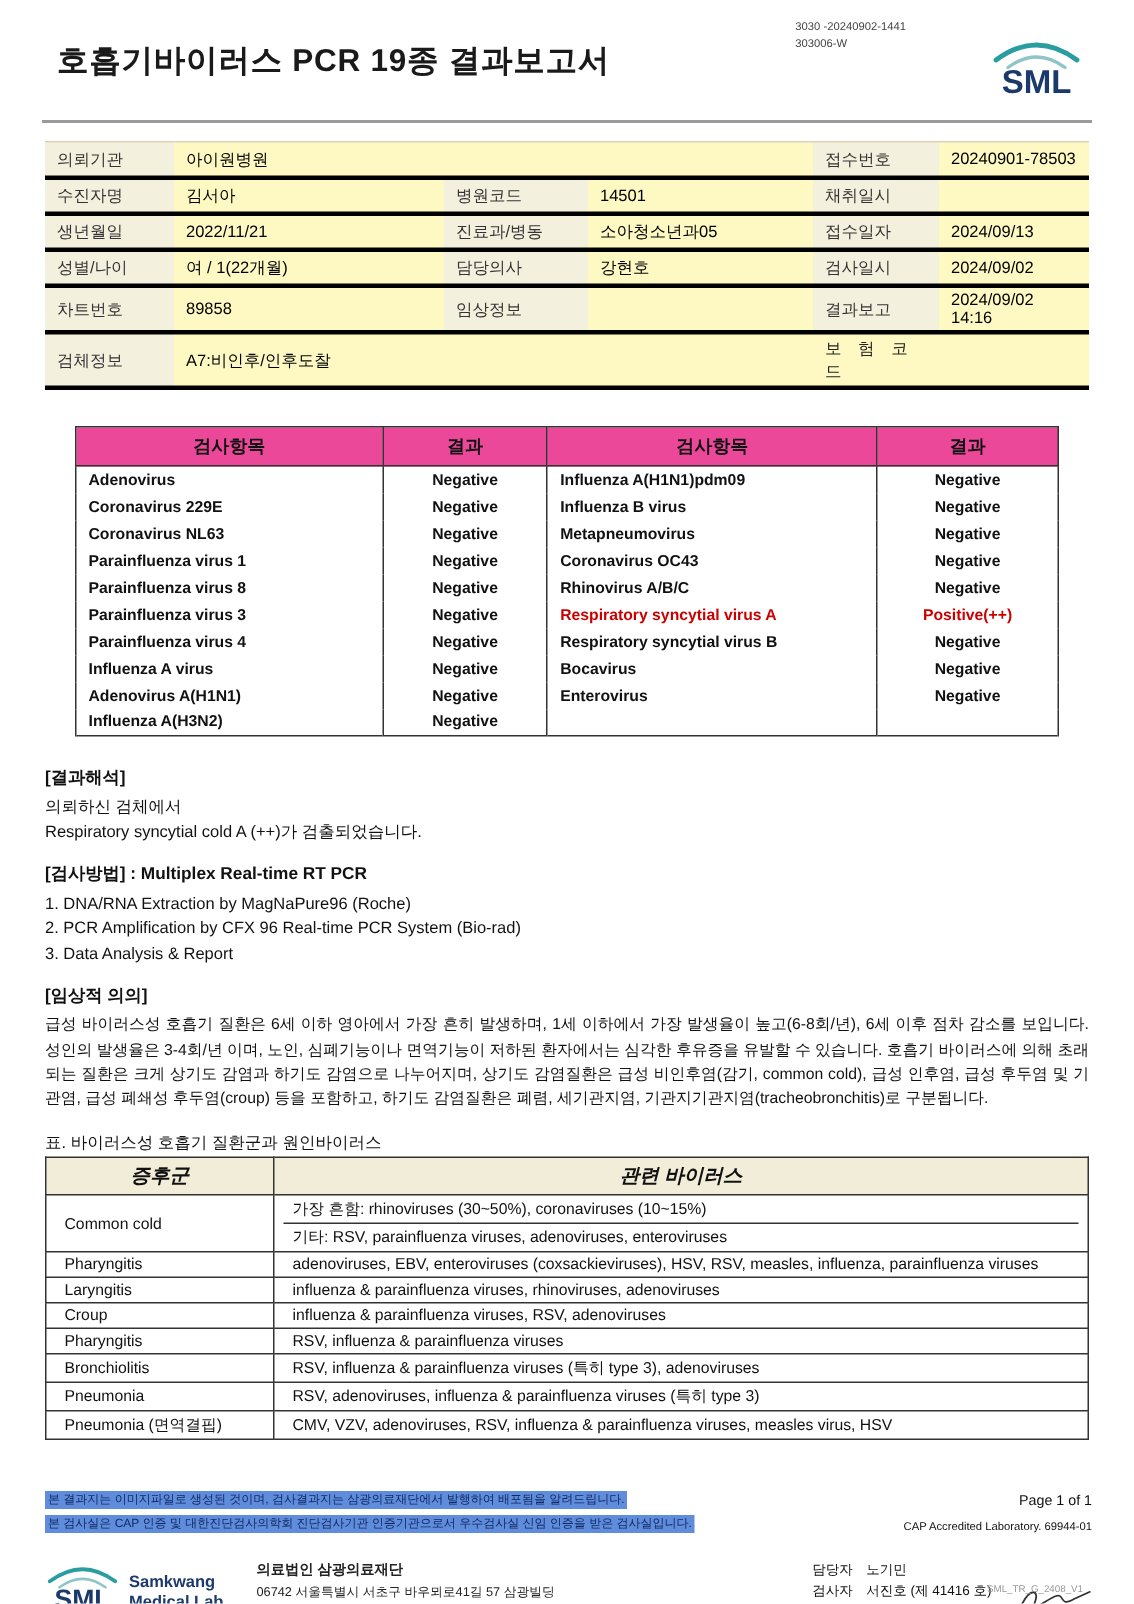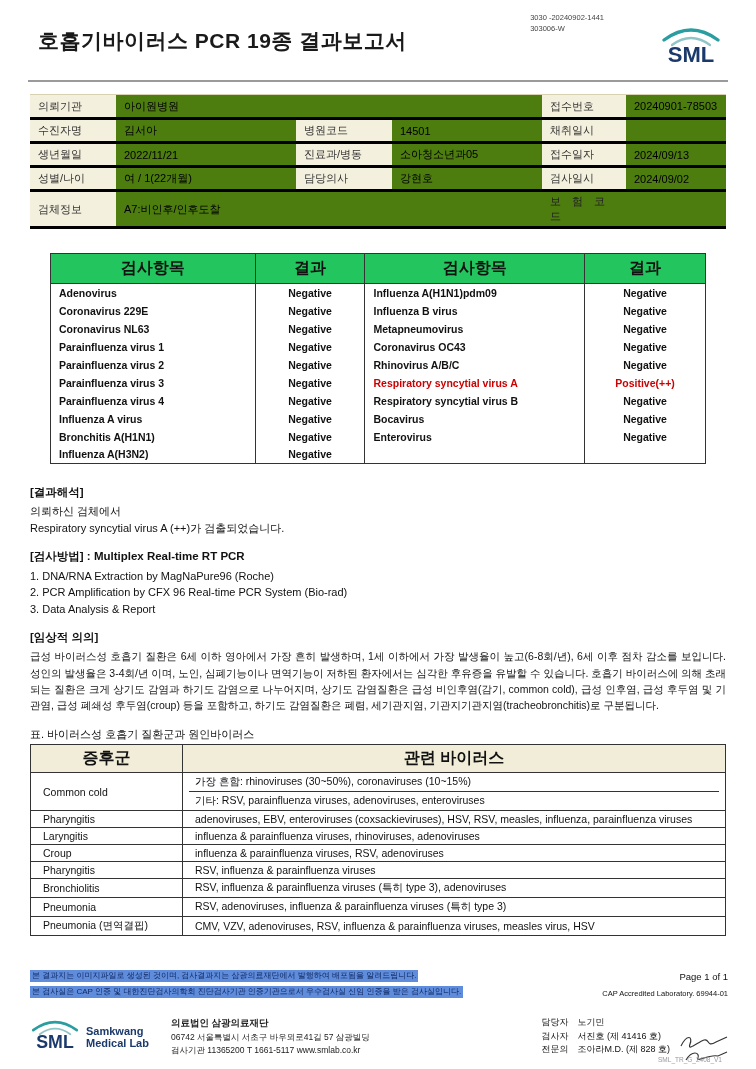--- a/index.html
+++ b/index.html
@@ -14,43 +14,43 @@
   .header { position:relative; padding:26px 30px 0 38px; }
   .title { font-size:21px; font-weight:700; letter-spacing:.5px; color:#1a1a1a; line-height:30px; }
   .doc-codes { position:absolute; top:13px; right:152px; font-size:7.5px; color:#444; line-height:1.4; }
   .logo-top { position:absolute; top:24px; right:34px; }
   .header-rule { margin:24px 28px 0; border-bottom:2px solid #9a9a9a; }
 
   
   .info-table { width:696px; margin:12px 30px 0; border-collapse:collapse; font-size:11px; border-top:1px solid #d9d2b2; }
   .info-table td { height:24px; padding:2px 8px; border-bottom:3px solid #000000; vertical-align:middle; }
   .info-table td.lbl { background:#f4f0de; color:#333; }
-  .info-table td.val { background:#4d7c0f; color:#000; }
+  .info-table td.val { background:#fef9c3; color:#000; }
   .info-table td.plain-label { letter-spacing:4px; color:#222; }
 
   
   .results { width:656px; margin:24px 50px 0; border-collapse:collapse; font-size:10.5px; border:1.5px solid #333; }
-  .results th { background:#22c55e; border:1px solid #333; font-size:16px; padding:4px 2px; text-align:center; }
+  .results th { background:#ec4899; border:1px solid #333; font-size:12px; padding:4px 2px; text-align:center; }
   .results td { border-left:1px solid #333; border-right:1px solid #333; padding:2.5px 8px; font-weight:700; height:18px;margin-left:15px; }
   .results td.res { text-align:center; }
   .results td.pos { color:#cc0000; }
 
   
   .section { margin:0 30px; font-size:11px; line-height:1.5; color:#111; }
   .sec-head { font-weight:700; font-size:11.5px; margin-bottom:2px; }
   .interp { margin-top:20px; }
   .method { margin-top:12px; }
   .clinical { margin-top:12px; }
   .clinical .body-text { font-size:10.5px; line-height:1.55; text-align:justify; }
 
   
   .caption { margin:14px 30px 2px; font-size:11px; }
   .disease { width:696px; margin:2px 30px 0; border-collapse:collapse; font-size:10.5px; }
   .disease th, .disease td { border:1px solid #333; padding:2px 12px; vertical-align:middle; }
-  .disease th { background:#f1edd8; font-weight:700; text-align:center; font-size:16px; padding:3px; }
+  .disease th { background:#f1edd8; font-weight:700; text-align:center; font-size:13px; padding:3px;font-style:italic; }
   .disease td.dname { width:152px; }
   .disease .sub-line { border-bottom:1px solid #333; margin:0 -6px; padding:0 6px 2px; }
   .disease .sub-line2 { margin:0 -6px; padding:2px 6px 0; }
 
   
   .notice-block { margin:34px 28px 0 30px; }
   .notice-row { display:flex; justify-content:space-between; align-items:flex-end; margin-bottom:4px; }
   .hl { background:#5f8cdb; color:#122a63; font-size:8px; padding:0 2px; line-height:1.5; }
   .page-num { font-size:9.5px; color:#111; white-space:nowrap; margin-left:10px; }
   .cap { font-size:7.5px; color:#111; white-space:nowrap; margin-left:10px; }
@@ -120,20 +120,28 @@
     </tr>
     <tr>
       <td class="lbl">성별/나이</td>
       <td class="val">여 / 1(22개월)</td>
       <td class="lbl">담당의사</td>
       <td class="val">강현호</td>
       <td class="lbl">검사일시</td>
       <td class="val">2024/09/02</td>
     </tr>
     <tr>
+      <td class="lbl">차트번호</td>
+      <td class="val">89858</td>
+      <td class="lbl">임상정보</td>
+      <td class="val"></td>
+      <td class="lbl">결과보고</td>
+      <td class="val">2024/09/02 14:16</td>
+    </tr>
+    <tr>
       <td class="lbl">검체정보</td>
       <td class="val" colspan="3">A7:비인후/인후도찰</td>
       <td class="val plain-label">보 험 코 드</td>
       <td class="val"></td>
     </tr>
   </tbody>
     </table>
 
   <table class="results">
     <colgroup>
@@ -169,21 +177,21 @@
         <td class="name">Metapneumovirus</td>
         <td class="res">Negative</td>
       </tr>
       <tr>
         <td class="name">Parainfluenza virus 1</td>
         <td class="res">Negative</td>
         <td class="name">Coronavirus OC43</td>
         <td class="res">Negative</td>
       </tr>
       <tr>
-        <td class="name">Parainfluenza virus 2</td>
+        <td class="name">Parainfluenza virus 8</td>
         <td class="res">Negative</td>
         <td class="name">Rhinovirus A/B/C</td>
         <td class="res">Negative</td>
       </tr>
       <tr>
         <td class="name">Parainfluenza virus 3</td>
         <td class="res">Negative</td>
         <td class="name pos">Respiratory syncytial virus A</td>
         <td class="res pos">Positive(++)</td>
       </tr>
@@ -193,38 +201,38 @@
         <td class="name">Respiratory syncytial virus B</td>
         <td class="res">Negative</td>
       </tr>
       <tr>
         <td class="name">Influenza A virus</td>
         <td class="res">Negative</td>
         <td class="name">Bocavirus</td>
         <td class="res">Negative</td>
       </tr>
       <tr>
-        <td class="name">Bronchitis A(H1N1)</td>
+        <td class="name">Adenovirus A(H1N1)</td>
         <td class="res">Negative</td>
         <td class="name">Enterovirus</td>
         <td class="res">Negative</td>
       </tr>
       <tr>
         <td class="name">Influenza A(H3N2)</td>
         <td class="res">Negative</td>
         <td class="name"></td>
         <td class="res"></td>
       </tr>
     </tbody>
   </table>
 
   <div class="section interp">
     <div class="sec-head">[결과해석]</div>
     <div>의뢰하신 검체에서</div>
-    <div>Respiratory syncytial virus A (++)가 검출되었습니다.</div>
+    <div>Respiratory syncytial cold A (++)가 검출되었습니다.</div>
   </div>
 
   <div class="section method">
     <div class="sec-head">[검사방법] : Multiplex Real-time RT PCR</div>
     <div>1. DNA/RNA Extraction by MagNaPure96 (Roche)</div>
     <div>2. PCR Amplification by CFX 96 Real-time PCR System (Bio-rad)</div>
     <div>3. Data Analysis &amp; Report</div>
   </div>
 
   <div class="section clinical">

